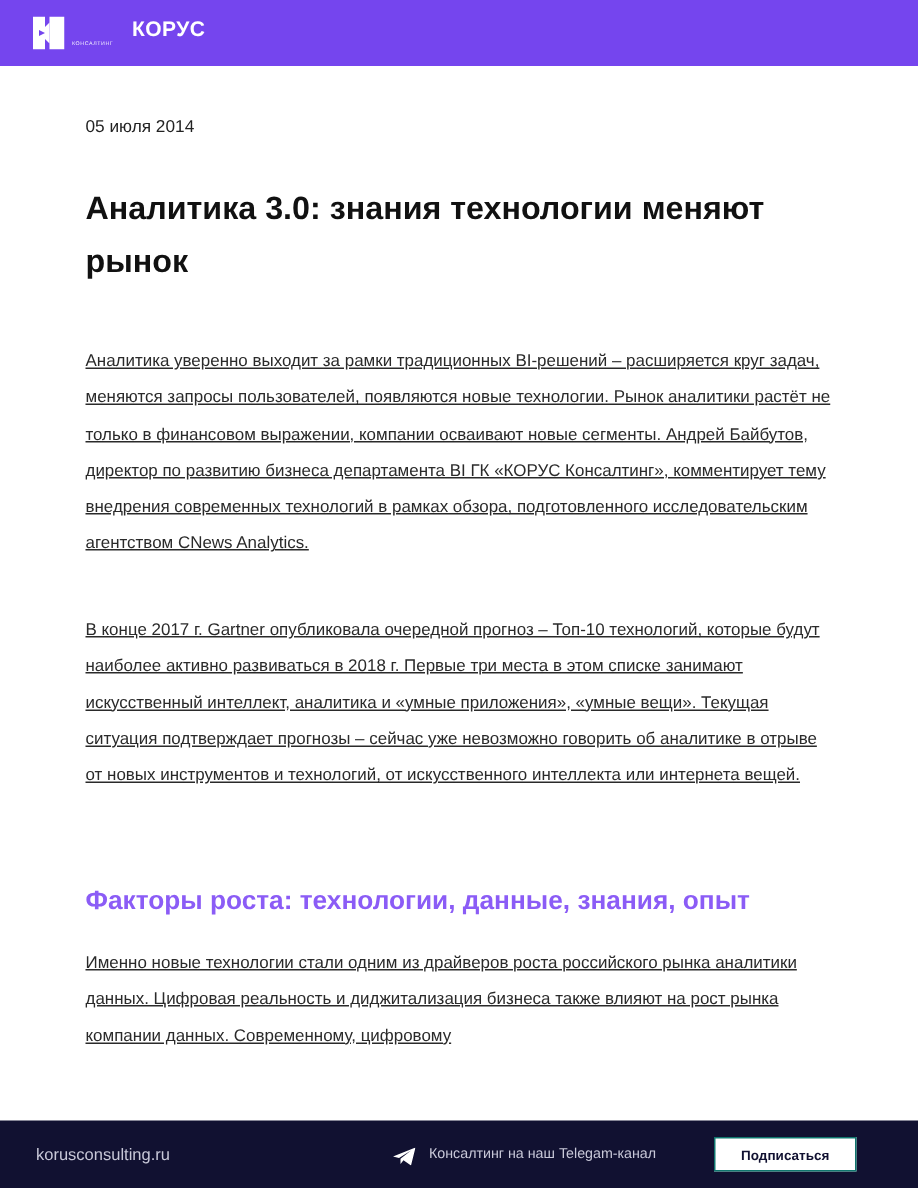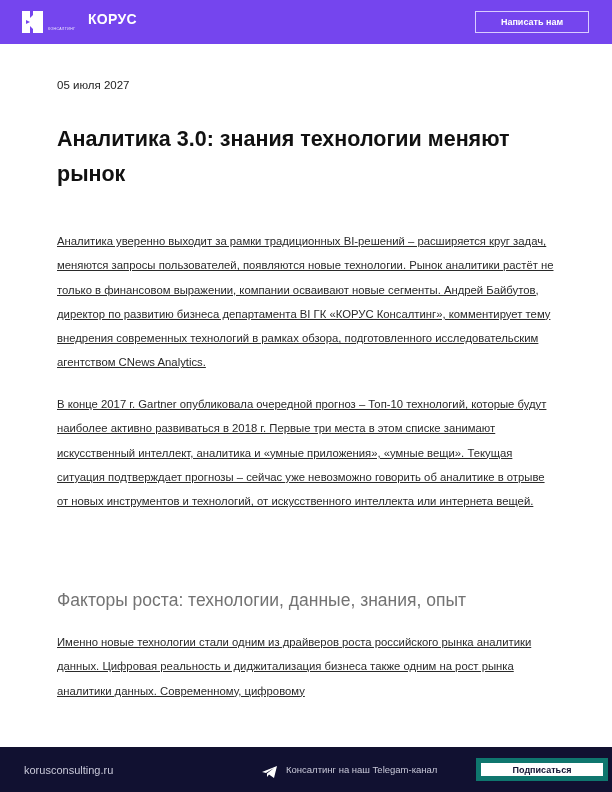--- a/index.html
+++ b/index.html
@@ -28,37 +28,37 @@
   .date { position: absolute; top: 79px; left: 0; font-size: 11.5px; color: #222; white-space: nowrap; }
   .title {
     position: absolute; top: 122px; left: 0; width: 500px;
     font-size: 21.5px; font-weight: bold; color: #111; line-height: 35px;
   }
   .para {
     position: absolute; left: 0; width: 500px;
     font-size: 11.3px; line-height: 24.3px; color: #2a2a2a; text-decoration: underline;
   }
   .p1 { top: 229px; }
-  .p2 { top: 392px; }
+  .p2 { top: 408px; }
   .p3 { top: 630px; }
   .subheading {
     position: absolute; top: 590px; left: 0; width: 520px;
-    font-size: 17.5px; font-weight: normal; color: #737373; white-space: nowrap;
+    font-size: 17.5px; font-weight: bold; color: #8b5cf6; white-space: nowrap;
   }
 
   .footer {
     position: absolute; left: 0; top: 747px; width: 612px; height: 45px;
     background: #111131;
   }
   .footer-site { position: absolute; left: 24px; top: 17px; font-size: 11px; color: #c8c8d8; }
   .tg-icon { position: absolute; left: 262px; top: 17px; width: 15px; height: 12px; }
   .footer-sub-text { position: absolute; left: 286px; top: 17px; font-size: 9.5px; color: #c8c8d8; white-space: nowrap; }
   .footer-btn {
-    position: absolute; left: 476px; top: 11px; width: 132px; height: 23px;
-    background: #ffffff; border: 5px solid #0f766e; color: #111131;
+    position: absolute; left: 476px; top: 11px; width: 95px; height: 23px;
+    background: #ffffff; border: 1px solid #0f766e; color: #111131;
     font-size: 9px; font-weight: bold; display: flex; align-items: center; justify-content: center;
     font-family: "Liberation Sans", sans-serif;
   }
 </style>
 </head>
 <body>
 
 <div class="header">
   <div class="logo">
     <div class="logo-mark">
@@ -67,30 +67,29 @@
         <rect x="11" y="0" width="10" height="22" fill="#ffffff"></rect>
         <polygon points="8,7 11,4 11,18 8,15" fill="#ffffff"></polygon>
         <polygon points="4,9 8,11 4,13" fill="#7545ee"></polygon>
       </svg>
     </div>
     <div class="logo-text">
       <span class="logo-name">КОРУС</span>
       <span class="logo-sub">КОНСАЛТИНГ</span>
     </div>
   </div>
-  <button class="header-btn">Написать нам</button>
 </div>
 
 <div class="content">
-  <div class="date">05 июля 2027</div>
+  <div class="date">05 июля 2014</div>
   <h1 class="title">Аналитика 3.0: знания технологии меняют рынок</h1>
   <p class="para p1">Аналитика уверенно выходит за рамки традиционных BI-решений – расширяется круг задач, меняются запросы пользователей, появляются новые технологии. Рынок аналитики растёт не только в финансовом выражении, компании осваивают новые сегменты. Андрей Байбутов, директор по развитию бизнеса департамента BI ГК «КОРУС Консалтинг», комментирует тему внедрения современных технологий в рамках обзора, подготовленного исследовательским агентством CNews Analytics.</p>
   <p class="para p2">В конце 2017 г. Gartner опубликовала очередной прогноз – Топ-10 технологий, которые будут наиболее активно развиваться в 2018 г. Первые три места в этом списке занимают искусственный интеллект, аналитика и «умные приложения», «умные вещи». Текущая ситуация подтверждает прогнозы – сейчас уже невозможно говорить об аналитике в отрыве от новых инструментов и технологий, от искусственного интеллекта или интернета вещей.</p>
   <h2 class="subheading">Факторы роста: технологии, данные, знания, опыт</h2>
-  <p class="para p3">Именно новые технологии стали одним из драйверов роста российского рынка аналитики данных. Цифровая реальность и диджитализация бизнеса также одним на рост рынка аналитики данных. Современному, цифровому</p>
+  <p class="para p3">Именно новые технологии стали одним из драйверов роста российского рынка аналитики данных. Цифровая реальность и диджитализация бизнеса также влияют на рост рынка компании данных. Современному, цифровому</p>
 </div>
 
 <div class="footer">
   <a class="footer-site">korusconsulting.ru</a>
   <span class="tg-icon">
     <svg width="15" height="12" viewBox="0 0 15 12">
       <polygon points="0,6 15,0 12,12 7,8.5 5,11 5,7.5 12,2 4,7" fill="#ffffff"></polygon>
     </svg>
   </span>
   <span class="footer-sub-text">Консалтинг на наш Telegam-канал</span>

